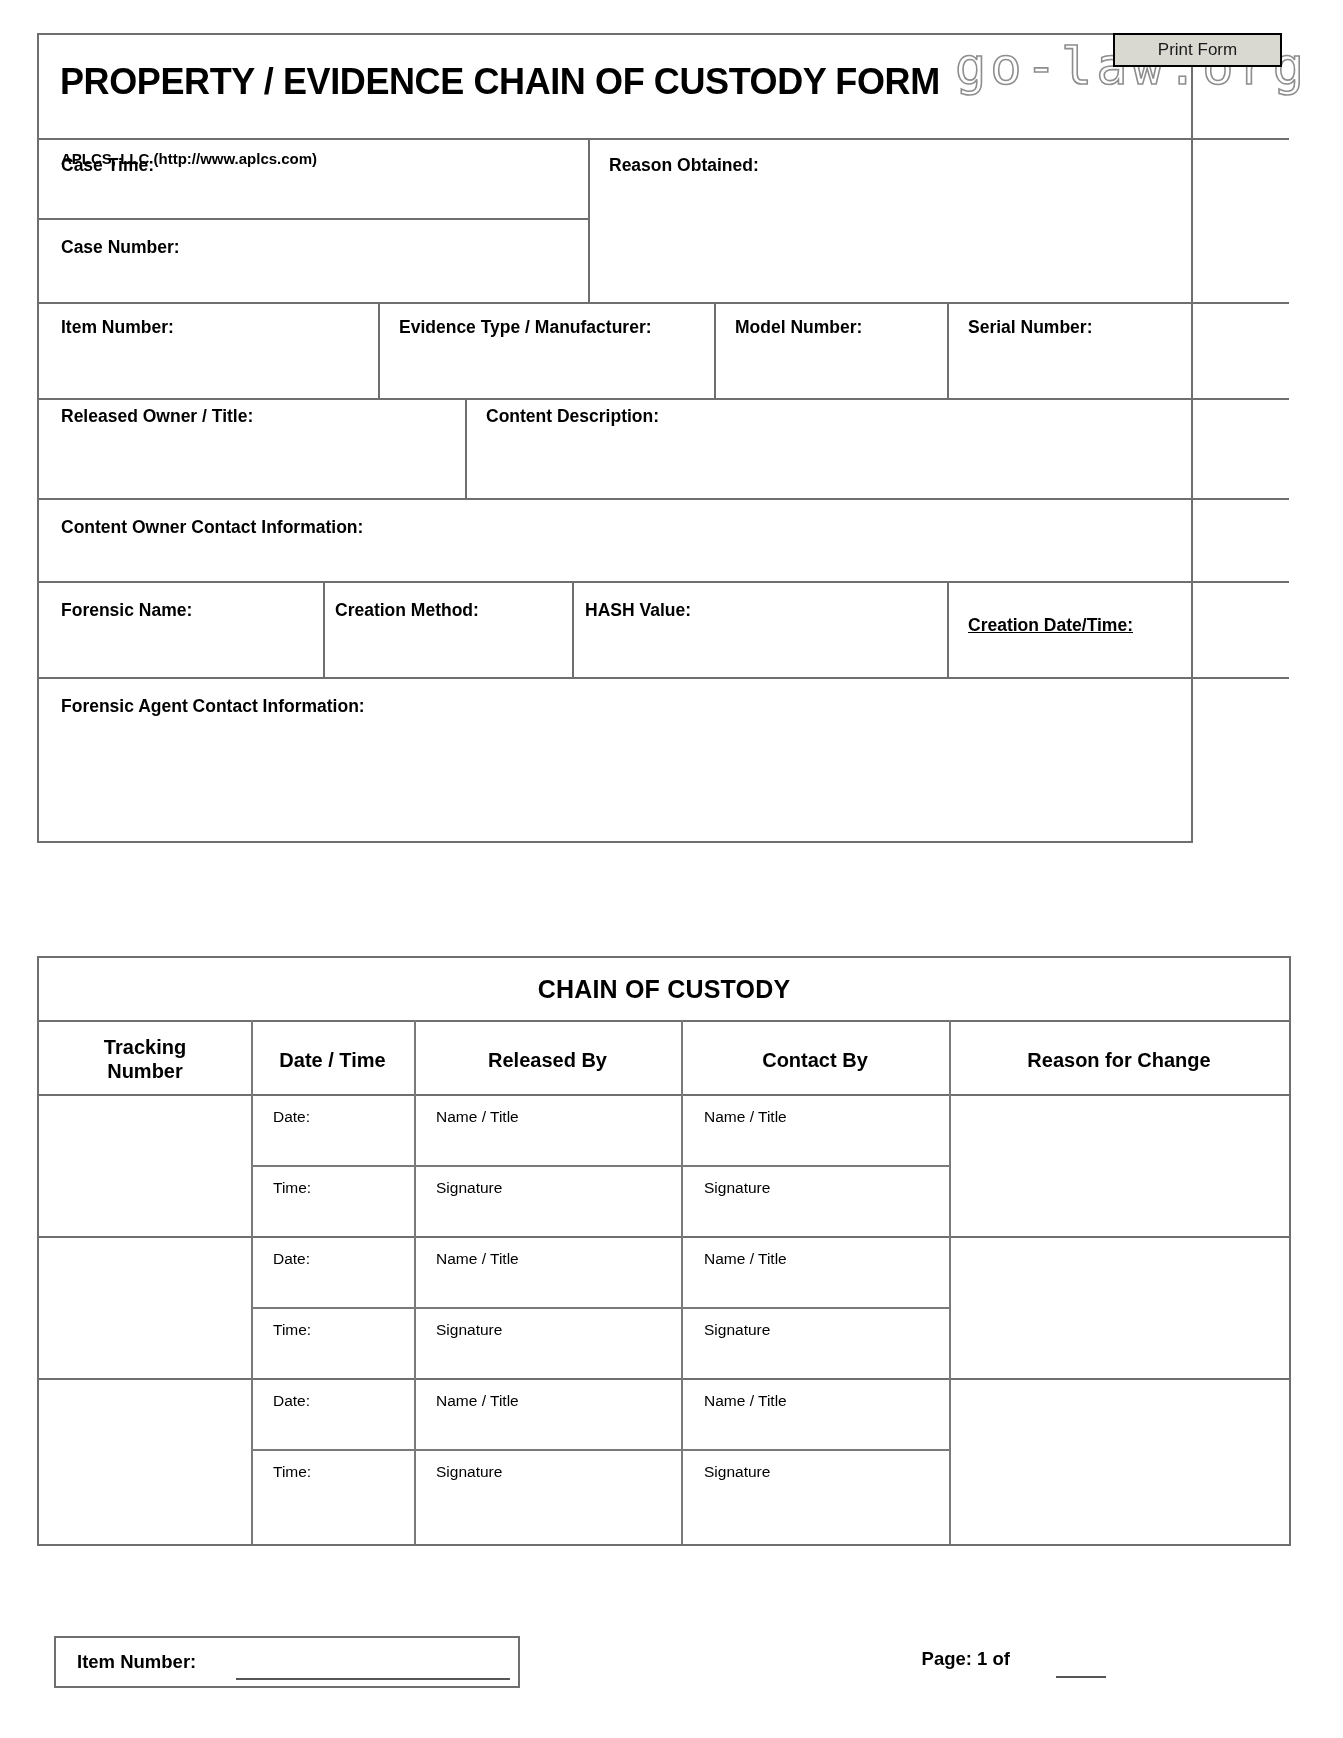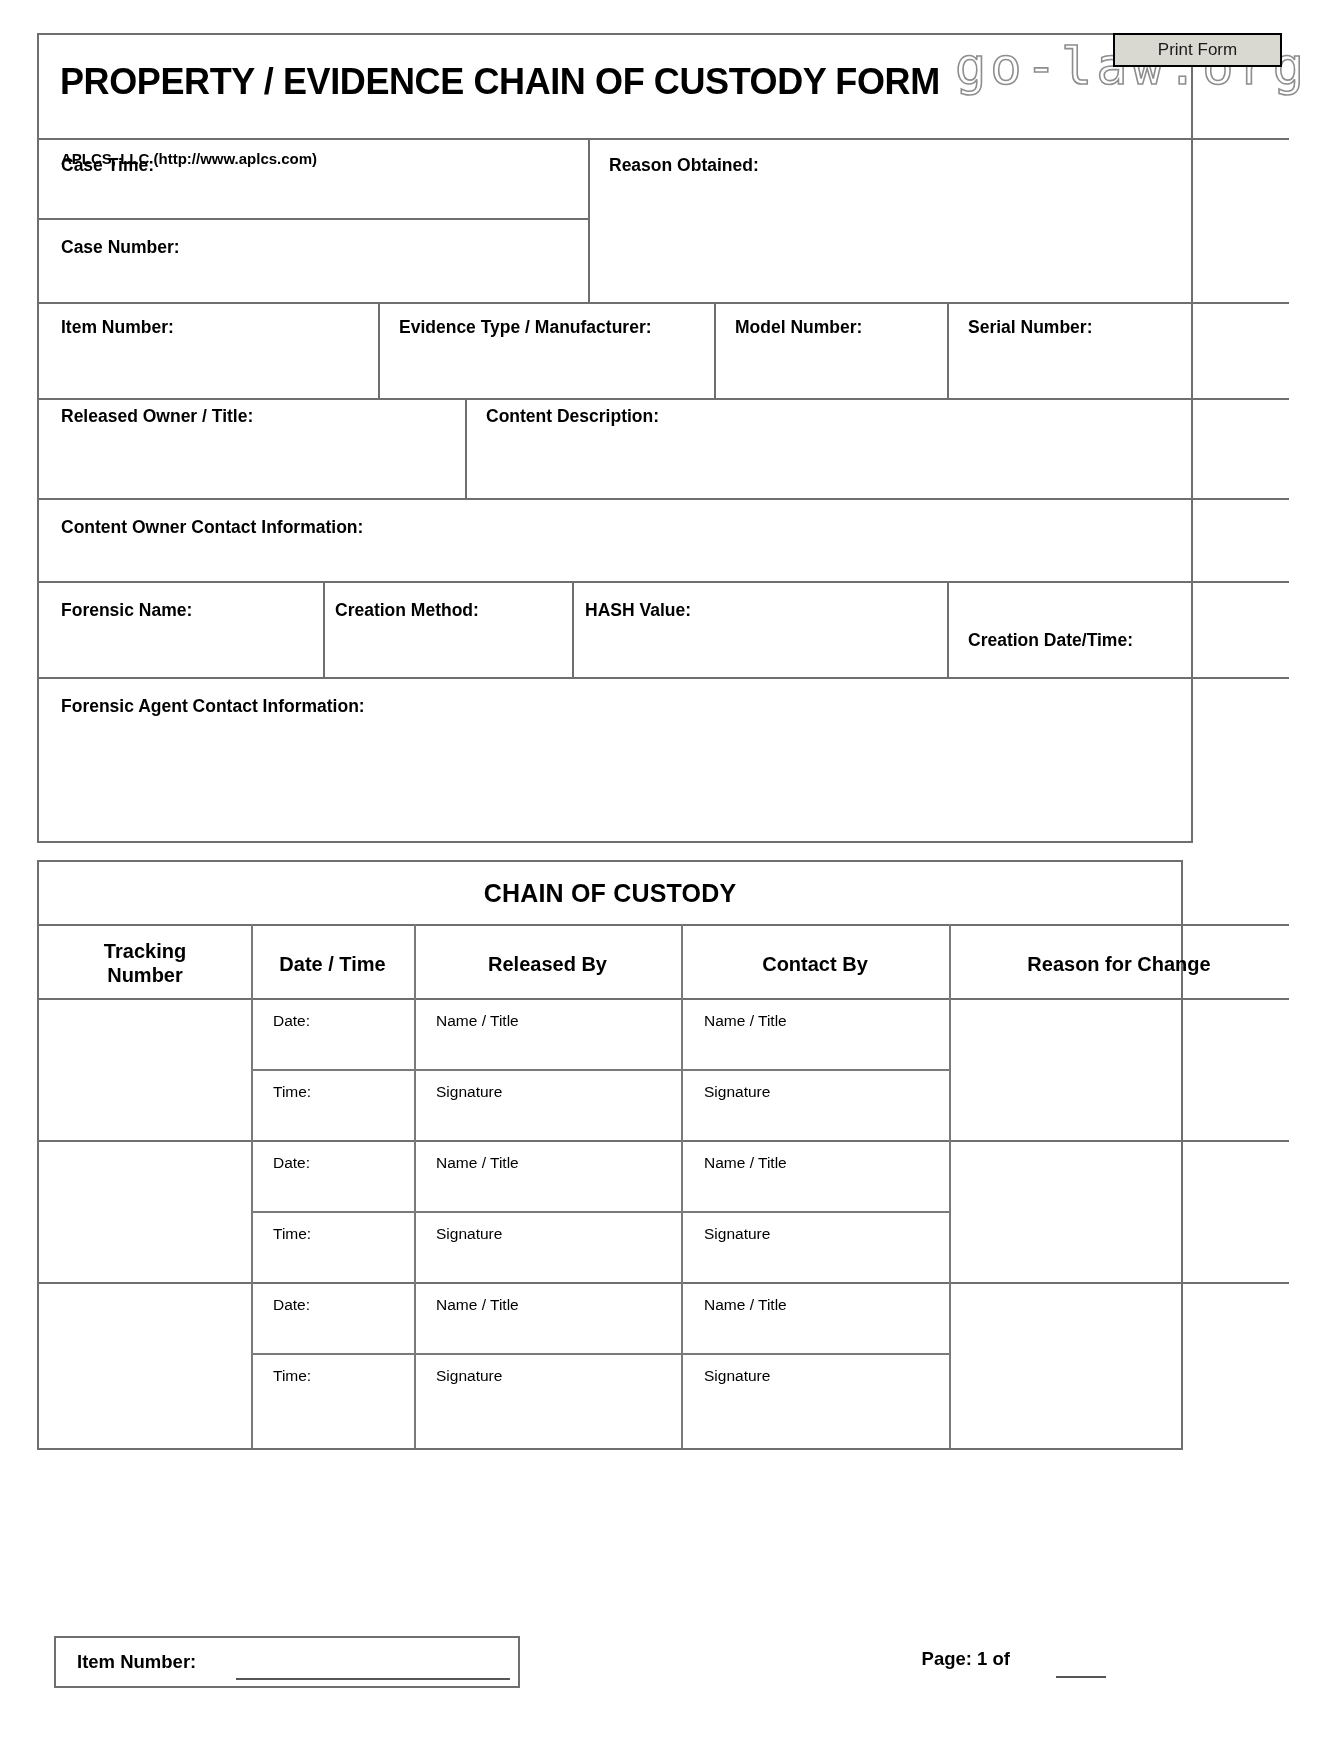--- a/index.html
+++ b/index.html
@@ -106,22 +106,22 @@
     position: absolute;
     font-size: 17.5px;
     font-weight: bold;
     white-space: nowrap;
   }
 
   
   .coc-block {
     position: absolute;
     left: 37px;
-    top: 860px;
-    width: 1146px;
+    top: 956px;
+    width: 1254px;
     height: 590px;
     border: 2px solid #6f6f6f;
   }
   .coc-block .inner { position: relative; width: 100%; height: 100%; }
 
   .coc-title {
     position: absolute;
     width: 100%;
     top: 17px;
     text-align: center;
@@ -229,21 +229,21 @@
       <div class="fld" style="left:929px; top:282px;">Serial Number:</div>
 
       <div class="fld" style="left:22px; top:371px;">Released Owner / Title:</div>
       <div class="fld" style="left:447px; top:371px;">Content Description:</div>
 
       <div class="fld" style="left:22px; top:482px;">Content Owner Contact Information:</div>
 
       <div class="fld" style="left:22px; top:565px;">Forensic Name:</div>
       <div class="fld" style="left:296px; top:565px;">Creation Method:</div>
       <div class="fld" style="left:546px; top:565px;">HASH Value:</div>
-      <div class="fld" style="left:929px; top:595px;">Creation Date/Time:</div>
+      <div class="fld" style="left:929px; top:580px;text-decoration:underline;">Creation Date/Time:</div>
 
       <div class="fld" style="left:22px; top:661px;">Forensic Agent Contact Information:</div>
 
     </div>
   </div>
 
   <div class="print-form-btn">Print Form</div>
 
   <div class="coc-block">
     <div class="inner">

